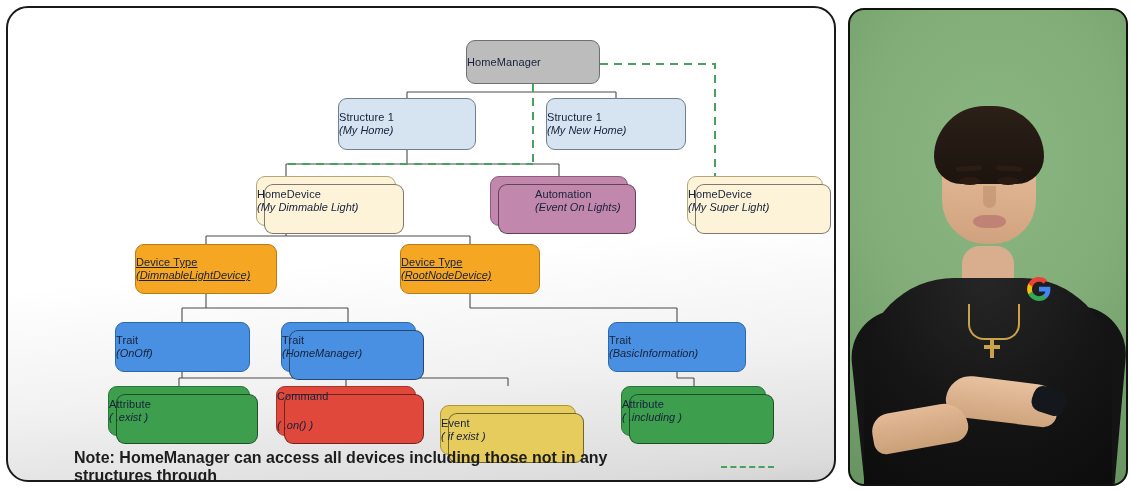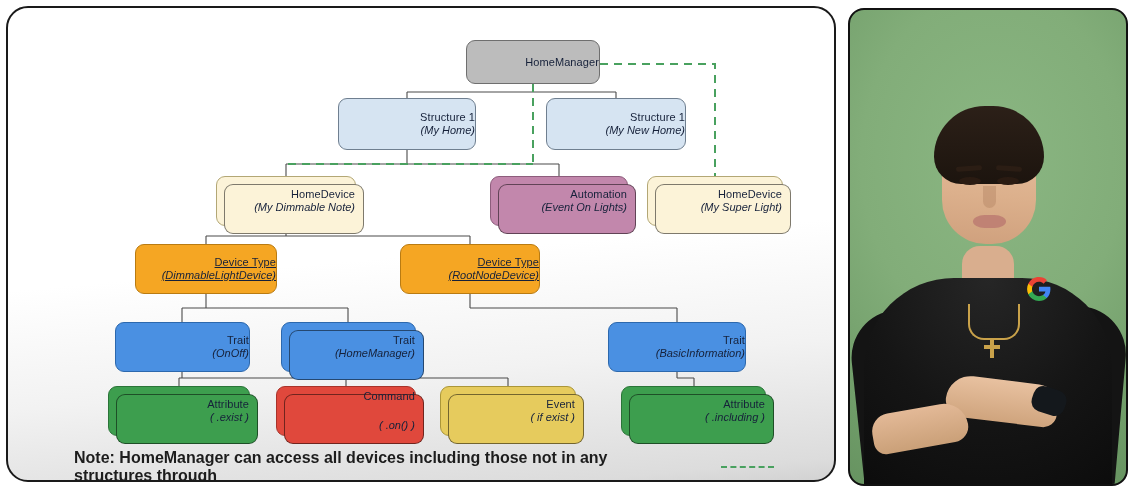--- a/index.html
+++ b/index.html
@@ -14,35 +14,35 @@
   }
   .diagram{position:absolute;inset:0;}
 
   
   .wires{position:absolute;left:0;top:0;width:826px;height:472px;pointer-events:none;}
 
   
   .node{
     position:absolute;box-sizing:border-box;
     border-radius:9px;border:1px solid rgba(0,0,0,.55);
-    display:flex;flex-direction:column;align-items:flex-end;justify-content:center;
+    display:flex;flex-direction:column;align-items:flex-start;justify-content:center;
     text-align:center;line-height:1.18;color:#16213a;
     font-size:11px;z-index:3;
   }
   .node .l1{font-size:11px;letter-spacing:.1px;}
   .node .l2{font-size:11px;font-style:italic;}
   .node.stack::before{
     content:"";position:absolute;left:7px;top:7px;width:100%;height:100%;
     border-radius:9px;border:1px solid rgba(0,0,0,.5);
     background:inherit;z-index:-1;
   }
 
   .n-root{background:#bcbcbc;border-color:#6f6f6f;}
   .n-structure{background:#d6e4f2;border-color:#6f7f90;}
-  .n-device{background:#fcf3d8;border-color:#b3a775;}
+  .n-device{background:#fcf3d8;border-color:#b3a775;margin-left:40px;}
   .n-automation{background:#c287ac;border-color:#8d5d7c;}
   .n-devicetype{background:#f5a623;border-color:#b97b12;text-decoration:underline;}
   .n-trait{background:#4a90e2;border-color:#2c68ad;}
   .n-attribute{background:#3d9e4e;border-color:#2a7438;}
   .n-command{background:#e0483c;border-color:#a8332a;gap:16px;}
   .n-event{background:#e6cb5d;border-color:#ab9638;}
 
   .note{
     position:absolute;left:66px;top:449px;width:700px;height:20px;
     display:flex;align-items:center;gap:14px;
@@ -144,24 +144,24 @@
         <span class="l2">(My Home)</span>
       </div>
 
       <div class="node n-structure" style="left:538px;top:90px;width:140px;height:52px;">
         <span class="l1">Structure 1</span>
         <span class="l2">(My New Home)</span>
       </div>
 
       <div class="node n-device stack" style="left:208px;top:168px;width:140px;height:50px;">
         <span class="l1">HomeDevice</span>
-        <span class="l2">(My Dimmable Note)</span>
-      </div>
-
-      <div class="node n-automation stack" style="left:482px;top:168px;width:138px;height:50px;">
+        <span class="l2">(My Dimmable Light)</span>
+      </div>
+
+      <div class="node n-automation stack" style="left:482px;top:168px;width:138px;height:50px;padding-left:44px;">
         <span class="l1">Automation</span>
         <span class="l2">(Event On Lights)</span>
       </div>
 
       <div class="node n-device stack" style="left:639px;top:168px;width:136px;height:50px;">
         <span class="l1">HomeDevice</span>
         <span class="l2">(My Super Light)</span>
       </div>
 
       <div class="node n-devicetype" style="left:127px;top:236px;width:142px;height:50px;">
@@ -192,21 +192,21 @@
       <div class="node n-attribute stack" style="left:100px;top:378px;width:142px;height:50px;">
         <span class="l1">Attribute</span>
         <span class="l2">( .exist )</span>
       </div>
 
       <div class="node n-command stack" style="left:268px;top:378px;width:140px;height:50px;">
         <span class="l1">Command</span>
         <span class="l2">( .on() )</span>
       </div>
 
-      <div class="node n-event stack" style="left:432px;top:378px;width:136px;height:50px;">
+      <div class="node n-event stack" style="left:432px;top:397px;width:136px;height:50px;">
         <span class="l1">Event</span>
         <span class="l2">( if exist )</span>
       </div>
 
       <div class="node n-attribute stack" style="left:613px;top:378px;width:145px;height:50px;">
         <span class="l1">Attribute</span>
         <span class="l2">( .including )</span>
       </div>
 
       <div class="note">

